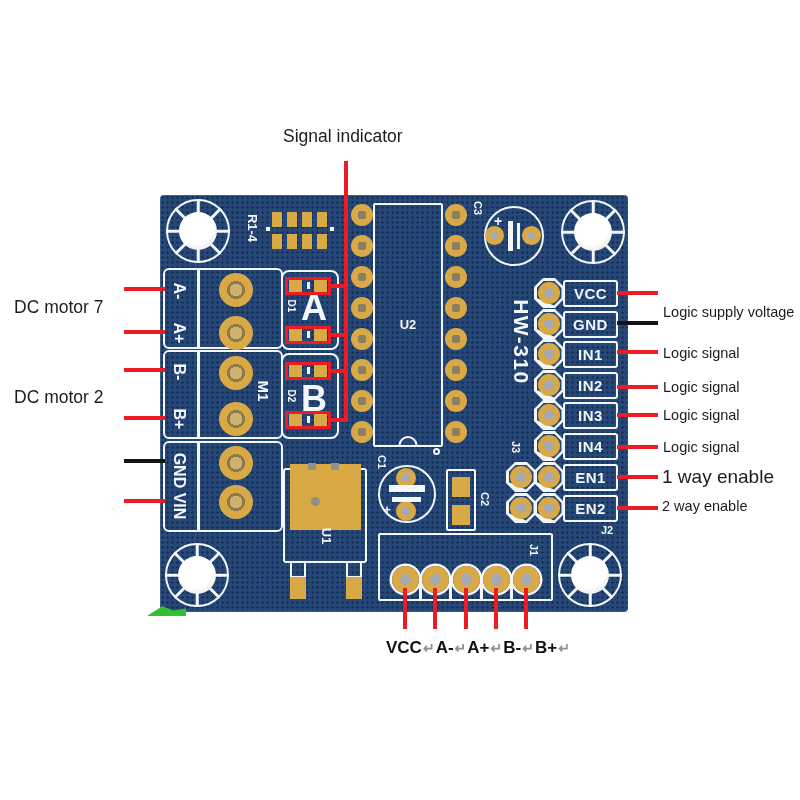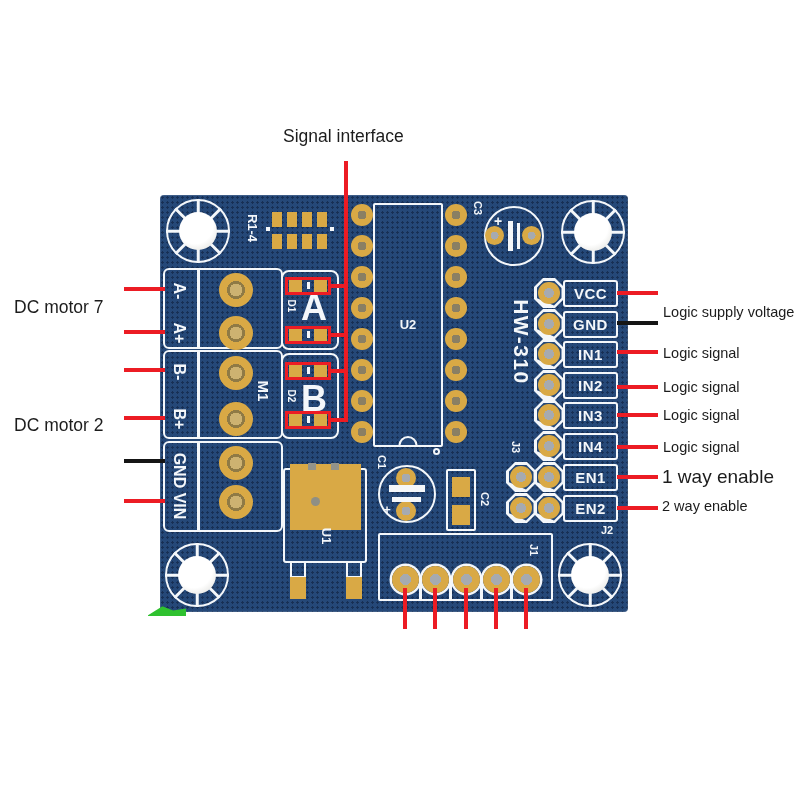--- a/index.html
+++ b/index.html
@@ -301,39 +301,39 @@
     <div class="jpad" style="left:232px;top:371px;"></div>
     <div class="jpad" style="left:262px;top:371px;"></div>
     <div class="jpad" style="left:293px;top:371px;"></div>
     <div class="jpad" style="left:323px;top:371px;"></div>
     <div class="jpad" style="left:353px;top:371px;"></div>
     <span class="ccr" style="left:374px;top:355px;font-size:11px;">J1</span>
   </div>
 
   <div class="green"></div>
 
-  <div class="ann" style="left:283px;top:126px;font-size:17.5px;">Signal interface</div>
+  <div class="ann" style="left:283px;top:126px;font-size:17.5px;">Signal indicator</div>
   <div class="vlineR" style="left:344px;top:161px;height:261px;"></div>
   <div class="lineR" style="left:330px;top:284px;width:18px;"></div>
   <div class="lineR" style="left:330px;top:333px;width:18px;"></div>
   <div class="lineR" style="left:330px;top:369px;width:18px;"></div>
   <div class="lineR" style="left:330px;top:418px;width:18px;"></div>
   <div class="redbox" style="left:285px;top:277px;"></div>
   <div class="redbox" style="left:285px;top:326px;"></div>
   <div class="redbox" style="left:285px;top:362px;"></div>
   <div class="redbox" style="left:285px;top:411px;"></div>
 
   <div class="lineR" style="left:124px;top:287px;width:41px;"></div>
   <div class="lineR" style="left:124px;top:330px;width:41px;"></div>
   <div class="lineR" style="left:124px;top:368px;width:41px;"></div>
   <div class="lineR" style="left:124px;top:416px;width:41px;"></div>
   <div class="lineK" style="left:124px;top:459px;width:41px;"></div>
   <div class="lineR" style="left:124px;top:499px;width:41px;"></div>
   <div class="ann" style="left:14px;top:297px;font-size:17.5px;">DC motor 7</div>
-  <div class="ann" style="left:14px;top:387px;font-size:17.5px;margin-top:28px;">DC motor 2</div>
+  <div class="ann" style="left:14px;top:387px;font-size:17.5px;">DC motor 2</div>
 
   <div class="lineR" style="left:617px;top:291px;width:41px;"></div>
   <div class="lineK" style="left:617px;top:321px;width:41px;"></div>
   <div class="lineR" style="left:617px;top:350px;width:41px;"></div>
   <div class="lineR" style="left:617px;top:385px;width:41px;"></div>
   <div class="lineR" style="left:617px;top:413px;width:41px;"></div>
   <div class="lineR" style="left:617px;top:445px;width:41px;"></div>
   <div class="lineR" style="left:617px;top:475px;width:41px;"></div>
   <div class="lineR" style="left:617px;top:506px;width:41px;"></div>
   <div class="ann" style="left:663px;top:304px;font-size:14.5px;">Logic supply voltage</div>
@@ -342,14 +342,17 @@
   <div class="ann" style="left:663px;top:407px;font-size:14.5px;">Logic signal</div>
   <div class="ann" style="left:663px;top:439px;font-size:14.5px;">Logic signal</div>
   <div class="ann" style="left:662px;top:466px;font-size:19px;">1 way enable</div>
   <div class="ann" style="left:662px;top:498px;font-size:14.5px;">2 way enable</div>
 
   <div class="vlineR" style="left:403px;top:588px;height:41px;"></div>
   <div class="vlineR" style="left:433px;top:588px;height:41px;"></div>
   <div class="vlineR" style="left:464px;top:588px;height:41px;"></div>
   <div class="vlineR" style="left:494px;top:588px;height:41px;"></div>
   <div class="vlineR" style="left:524px;top:588px;height:41px;"></div>
+  <div class="ann" style="left:386px;top:638px;">
+    <span class="pinlbl">VCC</span><span class="ret">↵</span><span class="pinlbl">A-</span><span class="ret">↵</span><span class="pinlbl">A+</span><span class="ret">↵</span><span class="pinlbl">B-</span><span class="ret">↵</span><span class="pinlbl">B+</span><span class="ret">↵</span>
+  </div>
 
 </div>
 
 </body></html>

